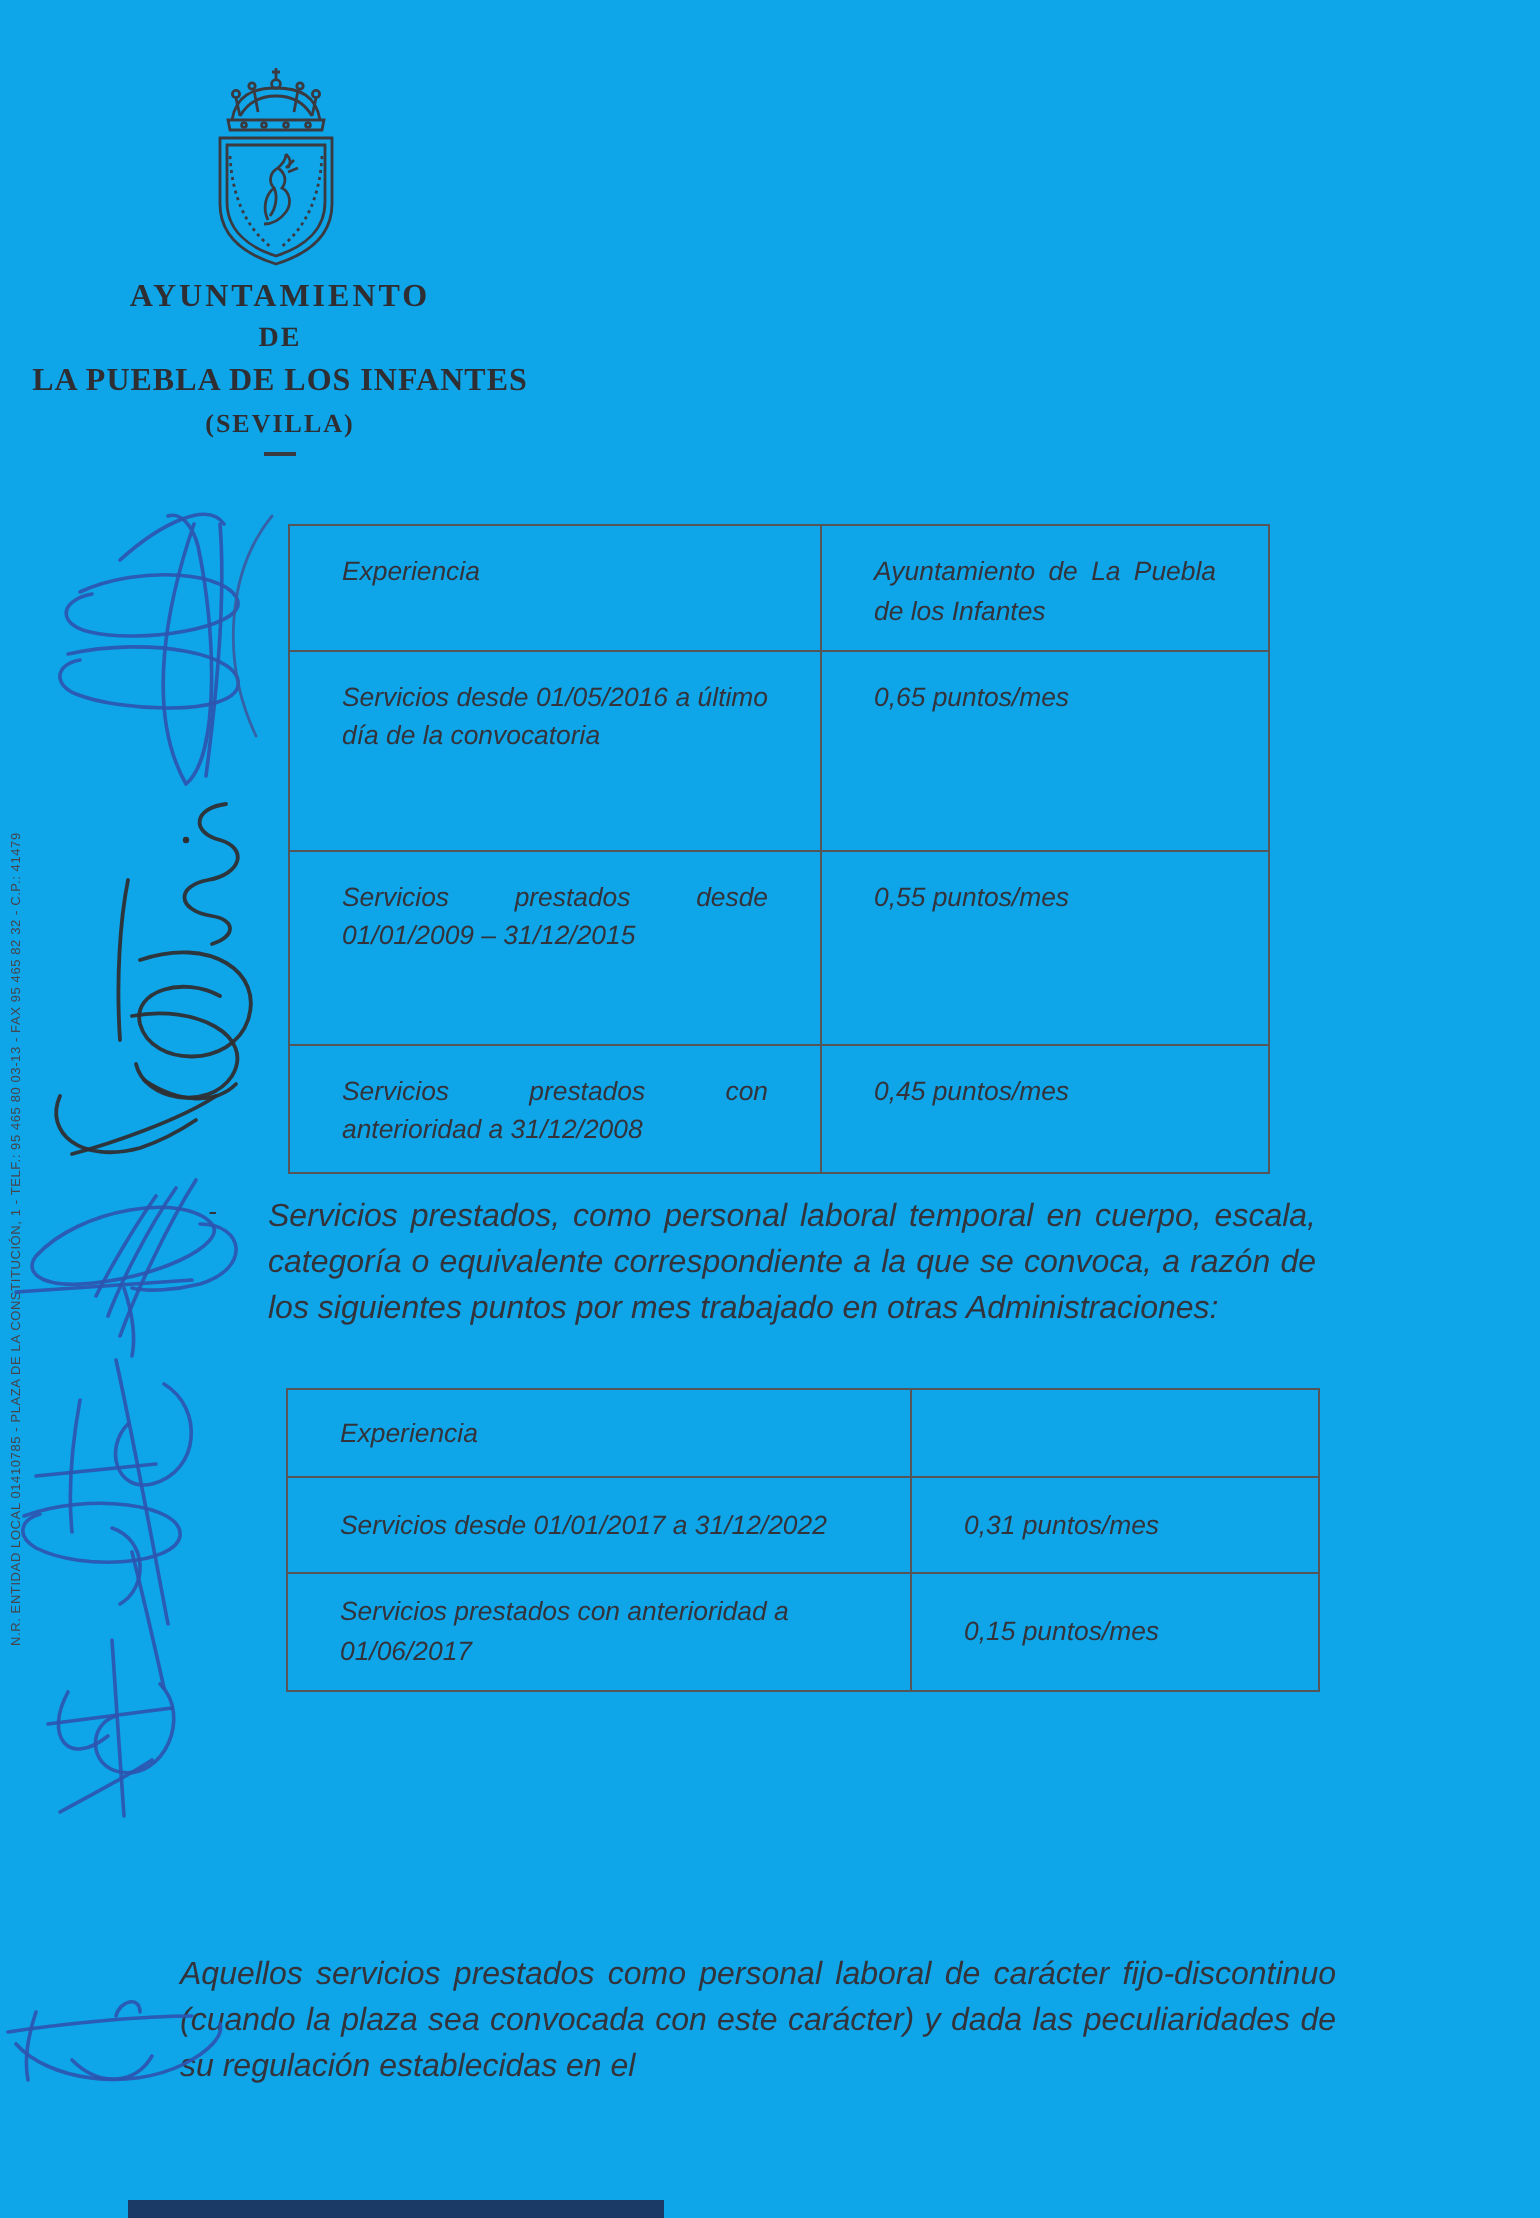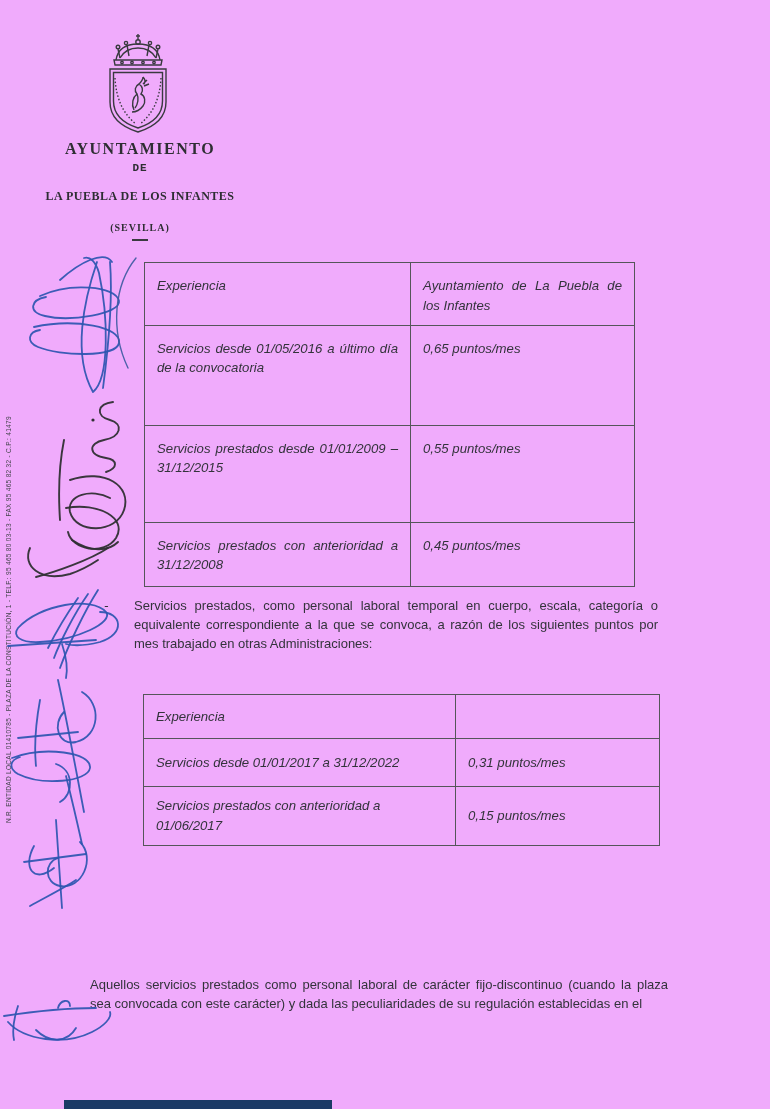--- a/index.html
+++ b/index.html
@@ -1,51 +1,51 @@
 <!DOCTYPE html>
 <html><head>
 <meta charset="utf-8">
 <style>
   html,body{margin:0;padding:0;background:#e8e8e6;}
   .page{
     position:relative;width:770px;height:1109px;margin:0 auto;
-    background:#f0abfc;overflow:hidden;
+    background:#0ea5e9;overflow:hidden;
     font-family:"Liberation Sans",sans-serif;color:#33333b;
   }
   
   .coat{position:absolute;left:96px;top:32px;width:84px;height:106px;}
   .hdr{position:absolute;left:10px;top:140px;width:260px;text-align:center;
        font-family:"Liberation Serif","DejaVu Serif",serif;font-weight:bold;color:#2e2e33;}
   .h-ayto{font-size:16px;letter-spacing:1.5px;}
-  .h-de{font-size:11px;letter-spacing:1px;margin-top:4px;font-family:Liberation Mono, monospace;}
-  .h-pueblo{font-size:12px;letter-spacing:0.5px;margin-top:15px;}
-  .h-sev{font-size:10px;letter-spacing:1px;margin-top:18px;}
+  .h-de{font-size:14px;letter-spacing:1px;margin-top:4px;}
+  .h-pueblo{font-size:16px;letter-spacing:0.5px;margin-top:4px;}
+  .h-sev{font-size:13px;letter-spacing:1px;margin-top:4px;}
   .h-dash{width:16px;height:2px;background:#3a3a40;margin:6px auto 0 auto;}
   
   .margin-note{
     position:absolute;left:5px;top:823px;width:545px;
     transform:rotate(-90deg);transform-origin:0 0;
     font-size:6.5px;letter-spacing:0.3px;color:#45454d;white-space:nowrap;
   }
   
   table{border-collapse:collapse;position:absolute;table-layout:fixed;}
   td{border:1.6px solid #55555a;font-style:italic;font-size:13.2px;
-     line-height:1.5;padding:9px 12px;color:#33333b;box-sizing:border-box;
+     line-height:1.5;padding:9px 26px;color:#33333b;box-sizing:border-box;
      overflow:hidden;}
   .t1{left:144px;top:262px;width:490px;}
   .t1 td{vertical-align:top;padding-top:13px;}
   .t1 .c1{width:266px;}
   .t1 .c2{width:224px;margin-left:23px;}
   .t2{left:143px;top:694px;width:516px;}
   .t2 td{vertical-align:middle;}
   .t2 .c1{width:312px;}
   .t2 .c2{width:204px;}
   .just{text-align:justify;}
   
-  .para{position:absolute;font-size:13px;line-height:1.45;
+  .para{position:absolute;font-style:italic;font-size:16px;line-height:1.45;
         text-align:justify;color:#33333b;margin:0;}
   .bullet-dash{position:absolute;left:104px;top:598px;font-style:italic;font-size:13.2px;}
   .bullet-text{left:134px;top:597px;width:524px;}
   .p1{left:134px;top:881px;width:524px;}
   .h733{left:90px;top:944px;width:560px;text-align:left;}
   .p2{left:90px;top:976px;width:578px;}
   
   .sigs{position:absolute;left:0;top:0;width:770px;height:1109px;pointer-events:none;}
   .sigs path{fill:none;stroke-linecap:round;stroke-linejoin:round;}
   .ink-b{stroke:#2d55b0;stroke-width:1.8;opacity:0.92;}

